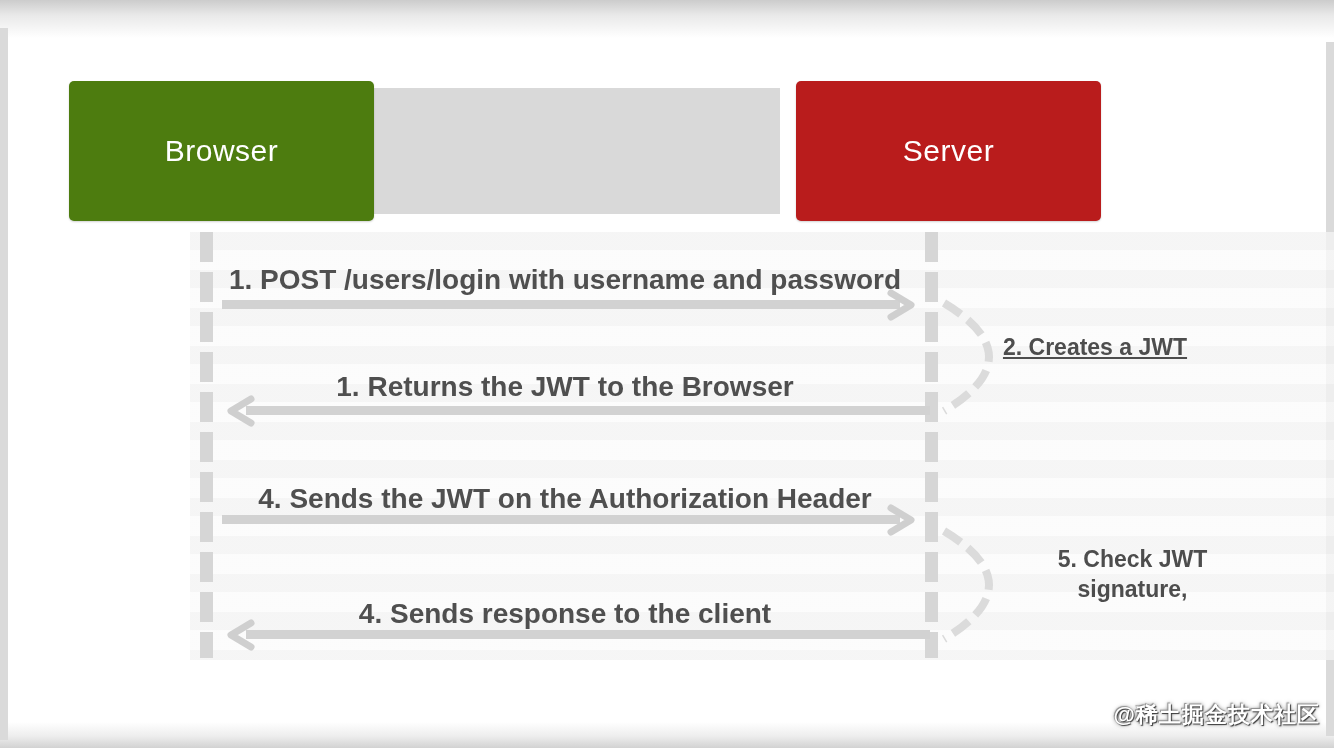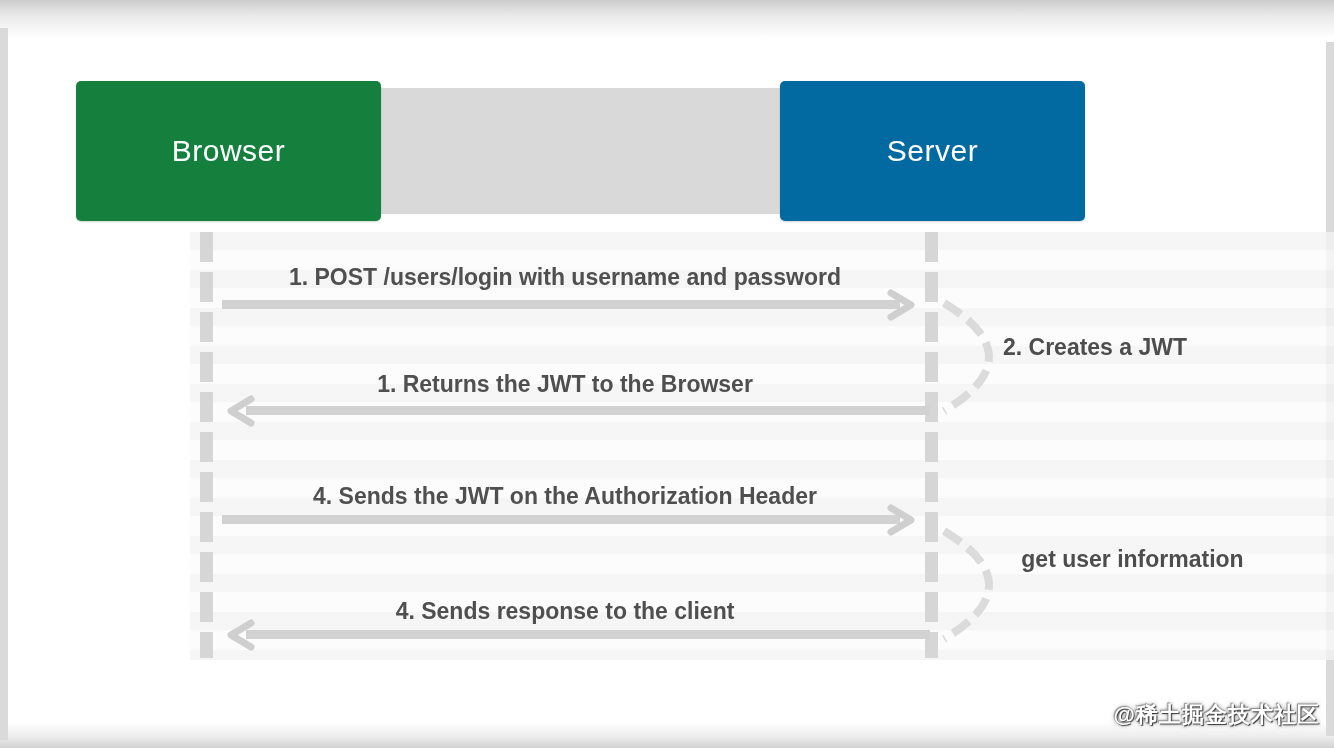--- a/index.html
+++ b/index.html
@@ -14,57 +14,57 @@
   .edge-bottom{position:absolute;left:0;bottom:0;width:1334px;height:26px;
     background:linear-gradient(180deg,#ffffff 0%,#ededed 55%,#d2d2d2 100%);}
   .edge-left{position:absolute;left:0;top:28px;bottom:8px;width:8px;background:#dadada;}
   .edge-right{position:absolute;right:0;top:42px;bottom:12px;width:8px;background:#dadada;}
 
   
   .actor{position:absolute;top:81px;width:305px;height:140px;border-radius:5px;
     display:flex;align-items:center;justify-content:center;
     color:#ffffff;font-size:30px;letter-spacing:.5px;
     box-shadow:0 1px 2px rgba(0,0,0,.18);}
-  .actor.browser{left:76px;background:#15803d;}
-  .actor.server{left:780px;background:#0369a1;}
+  .actor.browser{left:69px;background:#4d7c0f;}
+  .actor.server{left:796px;background:#b91c1c;}
   .connector{position:absolute;left:365px;top:88px;width:415px;height:126px;background:#d9d9d9;}
 
   
   .stripes{position:absolute;left:190px;top:232px;width:1144px;height:428px;
     background:repeating-linear-gradient(180deg,
       #f3f3f3 0px,#f3f3f3 18px,
       #fbfbfb 18px,#fbfbfb 38px);
     opacity:.8;}
 
   
   .lifeline{position:absolute;top:232px;width:13px;height:426px;
     background:repeating-linear-gradient(180deg,#d6d6d6 0px,#d6d6d6 30px,rgba(0,0,0,0) 30px,rgba(0,0,0,0) 40px);}
   .lifeline.browser{left:200px;}
   .lifeline.server{left:925px;}
 
   
   .msg-label{position:absolute;left:220px;width:690px;text-align:center;
-    font-size:23px;font-weight:bold;color:#4f4f4f;}
+    font-size:28px;font-weight:bold;color:#4f4f4f;}
   .arrow-line{position:absolute;height:9px;background:#d2d2d2;}
   .chev{position:absolute;width:30px;height:34px;}
 
   .lbl1{top:264px;} .line1{left:222px;top:300px;width:678px;} .chev1{left:886px;top:288px;}
   .lbl2{top:371px;} .line2{left:246px;top:406px;width:684px;} .chev2{left:226px;top:394px;}
   .lbl3{top:483px;text-align:center;} .line3{left:222px;top:515px;width:678px;} .chev3{left:886px;top:503px;}
   .lbl4{top:598px;} .line4{left:246px;top:630px;width:684px;} .chev4{left:226px;top:618px;}
 
   
   .brace{position:absolute;left:938px;width:62px;height:116px;}
   .brace.b1{top:299px;}
   .brace.b2{top:527px;}
 
   
   .ann{position:absolute;text-align:center;font-size:23px;font-weight:bold;
     color:#4d4d4d;line-height:31px;}
-  .ann.a1{left:990px;top:332px;width:210px;}
+  .ann.a1{left:990px;top:332px;width:210px;text-decoration:underline;}
   .ann.a2{left:1000px;top:544px;width:265px;line-height:30px;}
 
   
   .watermark{position:absolute;right:14px;bottom:18px;font-size:22px;font-weight:bold;
     color:#ffffff;letter-spacing:1px;
     text-shadow:1px 1px 1px #3a3a3a, -1px -1px 1px #8a8a8a, 0 0 4px rgba(0,0,0,.55);margin-left:40px;}
 </style>
 </head>
 <body>
 
@@ -108,21 +108,21 @@
 <div class="msg-label lbl3">4. Sends the JWT on the Authorization Header</div>
 <div class="arrow-line line3"></div>
 <svg class="chev chev3" viewBox="0 0 30 34">
   <polyline points="5,5 25,17 5,29" stroke="#cfcfcf" stroke-width="7" fill="none" stroke-linecap="round" stroke-linejoin="round"></polyline>
 </svg>
 
 <svg class="brace b2" viewBox="0 0 62 116">
   <path d="M6,4 Q96,58 6,112" stroke="#dbdbdb" stroke-width="8" fill="none" stroke-dasharray="20 9"></path>
 </svg>
 <div class="ann a2">
-  <div>get user information</div>
+  <div>5. Check JWT signature,</div>
 </div>
 
 <div class="msg-label lbl4">4. Sends response to the client</div>
 <div class="arrow-line line4"></div>
 <svg class="chev chev4" viewBox="0 0 30 34">
   <polyline points="25,5 5,17 25,29" stroke="#cfcfcf" stroke-width="7" fill="none" stroke-linecap="round" stroke-linejoin="round"></polyline>
 </svg>
 
 <div class="watermark">@稀土掘金技术社区</div>
 

